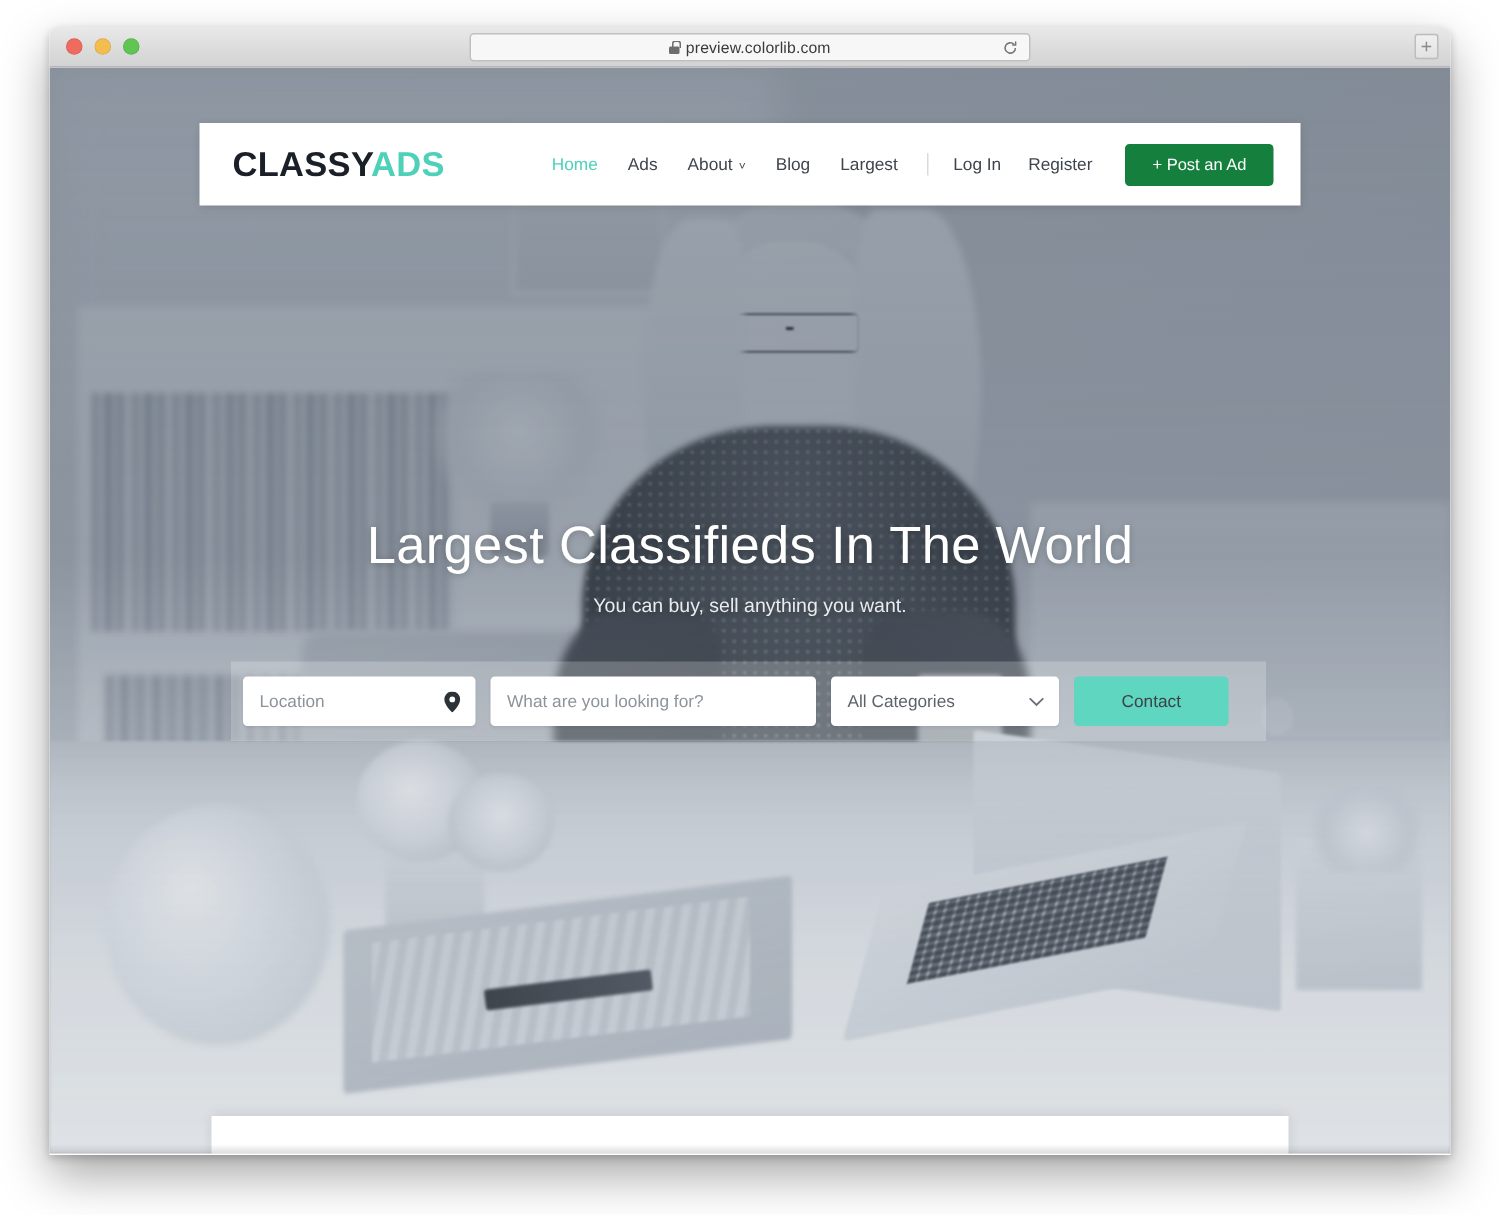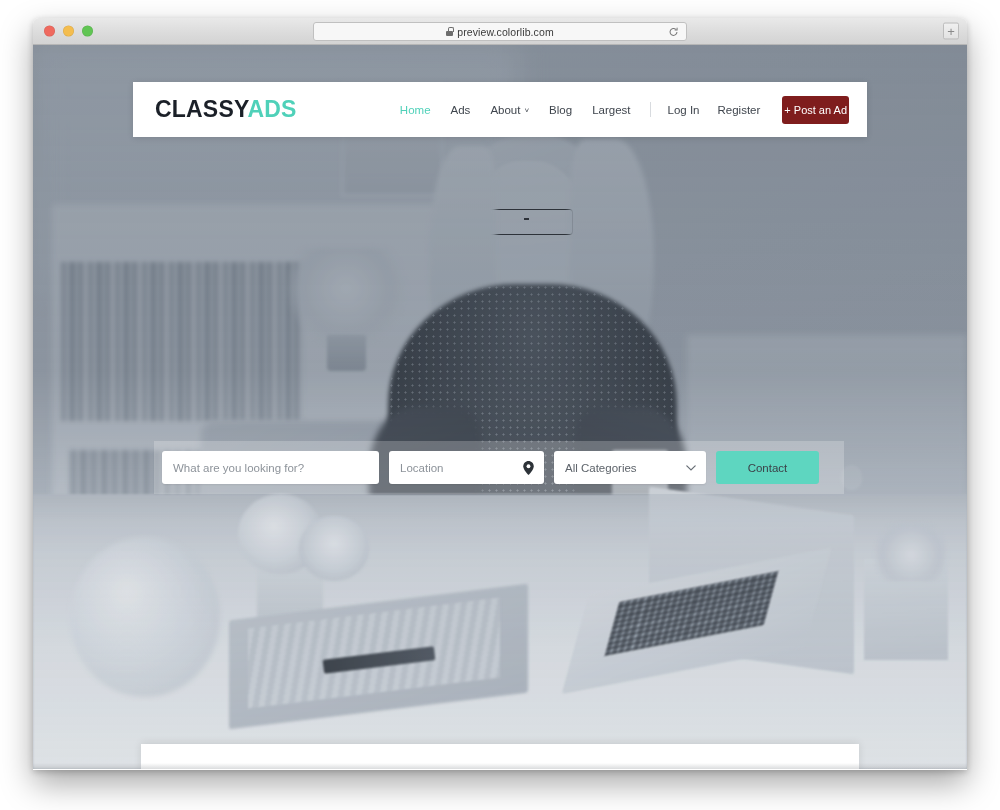--- a/index.html
+++ b/index.html
@@ -332,23 +332,23 @@
   }
   .nav-link.active { color: #4fd1b9; }
   .caret { font-size: 8px; line-height: 1; position: relative; top: 1px; }
   .nav-sep {
     width: 1px; height: 15px; background: #d8dbdf;
     margin: 0 17px 0 19px;
   }
   .auth-links { display: flex; align-items: center; gap: 18px; }
   .post-btn {
     margin-left: 22px;
-    background: #7f1d1d; color: #ffffff;
+    background: #15803d; color: #ffffff;
     font-size: 11px; border: none; border-radius: 3px;
-    padding: 0 2px; height: 28px; line-height: 28px;
+    padding: 0 18px; height: 28px; line-height: 28px;
     white-space: nowrap; cursor: pointer;
   }
 
   
   .hero-text {
     position: absolute; left: 0; right: 0; top: 298px;
     text-align: center; z-index: 4;
   }
   .hero-title {
     font-size: 35px; font-weight: 400; color: #ffffff;
@@ -522,35 +522,39 @@
             </a>
             <a class="nav-link" href="#">
               <span>Register</span>
             </a>
           </div>
 
           <button class="post-btn">+ Post an Ad</button>
         </div>
       </div>
 
+      <div class="hero-text">
+        <div class="hero-title">Largest Classifieds In The World</div>
+        <div class="hero-sub">You can buy, sell anything you want.</div>
+      </div>
 
       <div class="search-panel">
-
-        <div class="field keyword">
-          <input type="text" placeholder="What are you looking for?" style="">
-        </div>
 
         <div class="field location">
           <input type="text" placeholder="Location" style="">
           <svg class="pin-icon" width="11" height="14" viewBox="0 0 12 16">
             <path d="M6 0C2.7 0 0 2.7 0 6c0 4.3 6 10 6 10s6-5.7 6-10c0-3.3-2.7-6-6-6z" fill="#2d3238"></path>
             <circle cx="6" cy="6" r="2.2" fill="#ffffff"></circle>
           </svg>
         </div>
 
+        <div class="field keyword">
+          <input type="text" placeholder="What are you looking for?" style="">
+        </div>
+
         <div class="field category">
           <span class="ftext">All Categories</span>
           <svg class="chev-icon" width="10" height="7" viewBox="0 0 12 8" fill="none" stroke="#6b7178" stroke-width="1.5" stroke-linecap="round">
             <path d="M1 1.5 6 6.3 11 1.5"></path>
           </svg>
         </div>
 
         <button class="search-btn">Contact</button>
       </div>
 

